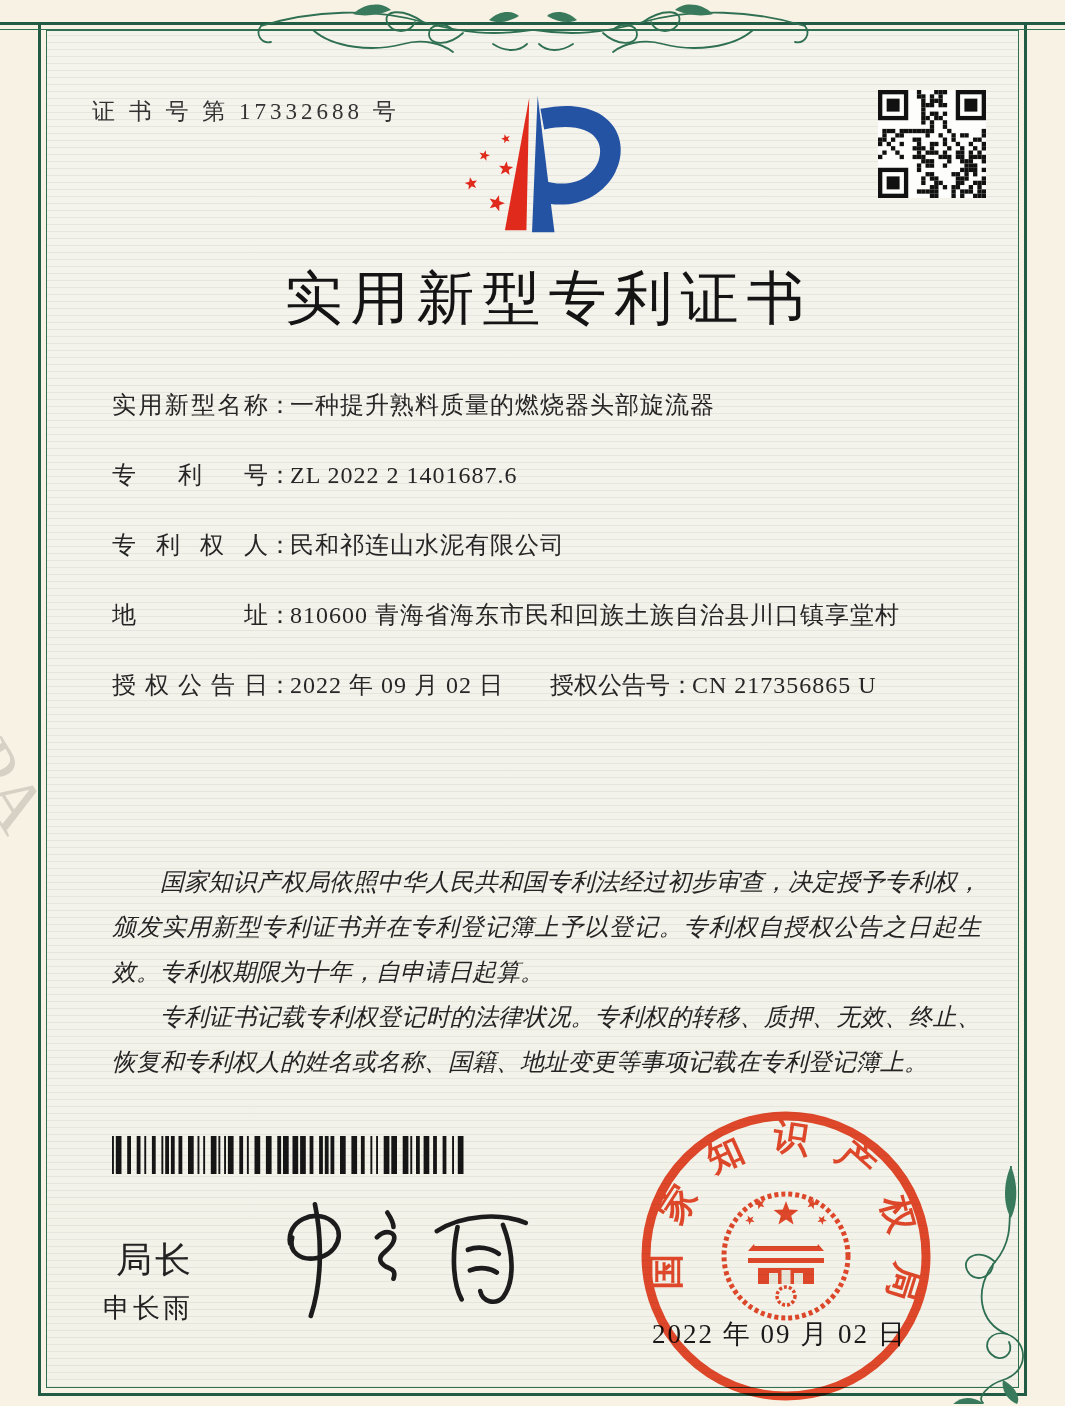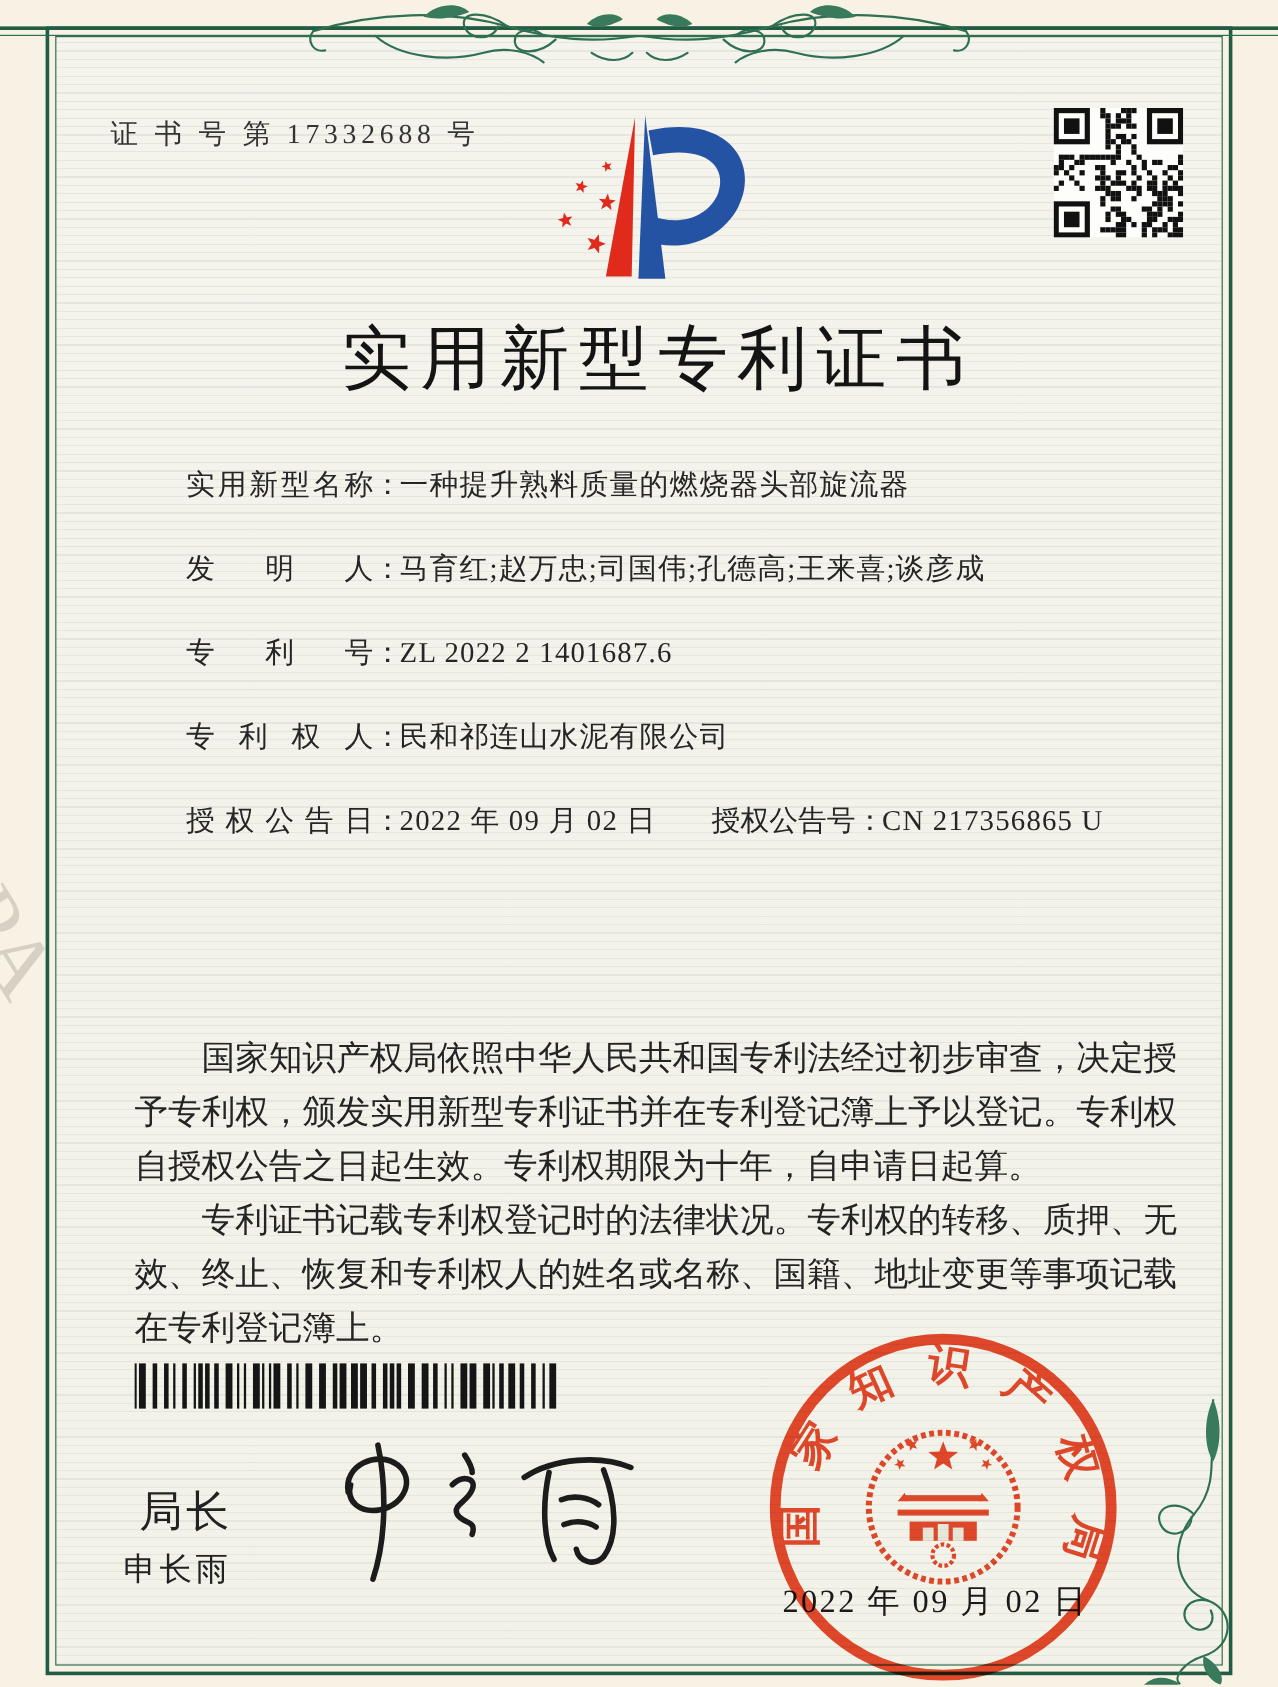--- a/index.html
+++ b/index.html
@@ -32,28 +32,28 @@
   .wm3{left:-58px;top:606px;font-size:74px;transform:rotate(58deg);}
   .wm4{left:318px;top:928px;font-size:52px;transform:rotate(58deg);}
   
   .cert-no{position:absolute;left:92px;top:96px;font-size:23px;letter-spacing:4px;color:#333;z-index:5;text-align:center;}
   .logo{position:absolute;left:432px;top:90px;width:215px;height:148px;z-index:5;}
   .qr{position:absolute;left:878px;top:90px;width:108px;height:108px;z-index:5;}
   .title{position:absolute;left:0;width:100%;top:244px;margin:16px;text-align:center;
     font-size:58px;font-weight:400;letter-spacing:8px;color:#141414;z-index:5;}
   
   .fields{position:absolute;left:112px;right:76px;top:386px;font-size:24px;color:#262626;z-index:5;}
-  .frow{height:38px;line-height:38px;margin-bottom:32px;white-space:nowrap;margin-left:43px;}
+  .frow{height:38px;line-height:38px;margin-bottom:32px;white-space:nowrap;}
   .flabel{display:inline-block;width:156px;text-align:justify;text-align-last:justify;vertical-align:top;}
   .fcolon{display:inline-block;width:22px;vertical-align:top;}
   .fvalue{letter-spacing:1px;}
   .g2label{display:inline-block;margin-left:46px;text-align:center;text-align-last:auto;vertical-align:top;}
   
-  .bodytext{position:absolute;left:112px;right:84px;top:860px;font-size:28px;line-height:45px;
-    text-align:justify;color:#242424;z-index:5;}
+  .bodytext{position:absolute;left:112px;right:84px;top:860px;font-size:24px;line-height:45px;
+    text-align:justify;color:#242424;z-index:5;font-style:italic;}
   .bodytext p{margin:0;text-indent:2em;}
   
   .barcode{position:absolute;left:112px;top:1136px;width:352px;height:38px;z-index:5;}
   .director-label{position:absolute;left:116px;top:1236px;font-size:36px;letter-spacing:3px;color:#222;z-index:5;font-family:Liberation Mono, monospace;}
   .director-name{position:absolute;left:103px;top:1290px;font-size:27px;letter-spacing:3px;color:#222;z-index:5;}
   .signature{position:absolute;left:255px;top:1188px;width:310px;height:138px;z-index:5;}
   .seal{position:absolute;left:636px;top:1106px;width:300px;height:300px;z-index:7;
     mix-blend-mode:multiply;opacity:0.94;}
   .seal text{font-family:"Liberation Serif","DejaVu Serif",serif;font-weight:700;}
   .seal-date{position:absolute;left:652px;top:1316px;font-size:27px;letter-spacing:2px;color:#1a1a1a;z-index:6;}
@@ -302,27 +302,27 @@
       </g>
   </svg>
 
   <h1 class="title">实用新型专利证书</h1>
 
   <div class="fields">
     <div class="frow">
       <span class="flabel">实用新型名称</span><span class="fcolon">：</span><span class="fvalue">一种提升熟料质量的燃烧器头部旋流器</span>
     </div>
     <div class="frow">
-      <span class="flabel">发明人</span><span class="fcolon">：</span><span class="fvalue">马育红;赵万忠;司国伟;孔德高;王来喜;谈彦成</span>
-    </div>
-    <div class="frow">
       <span class="flabel">专利号</span><span class="fcolon">：</span><span class="fvalue">ZL 2022 2 1401687.6</span>
     </div>
     <div class="frow">
       <span class="flabel">专利权人</span><span class="fcolon">：</span><span class="fvalue">民和祁连山水泥有限公司</span>
+    </div>
+    <div class="frow">
+      <span class="flabel">地址</span><span class="fcolon">：</span><span class="fvalue">810600 青海省海东市民和回族土族自治县川口镇享堂村</span>
     </div>
     <div class="frow">
       <span class="flabel">授权公告日</span><span class="fcolon">：</span><span class="fvalue">2022 年 09 月 02 日</span><span class="g2label">授权公告号</span><span class="fcolon">：</span><span class="fvalue">CN 217356865 U</span>
     </div>
   </div>
 
   <div class="bodytext">
     <p>国家知识产权局依照中华人民共和国专利法经过初步审查，决定授予专利权，颁发实用新型专利证书并在专利登记簿上予以登记。专利权自授权公告之日起生效。专利权期限为十年，自申请日起算。</p>
     <p>专利证书记载专利权登记时的法律状况。专利权的转移、质押、无效、终止、恢复和专利权人的姓名或名称、国籍、地址变更等事项记载在专利登记簿上。</p>
   </div>

